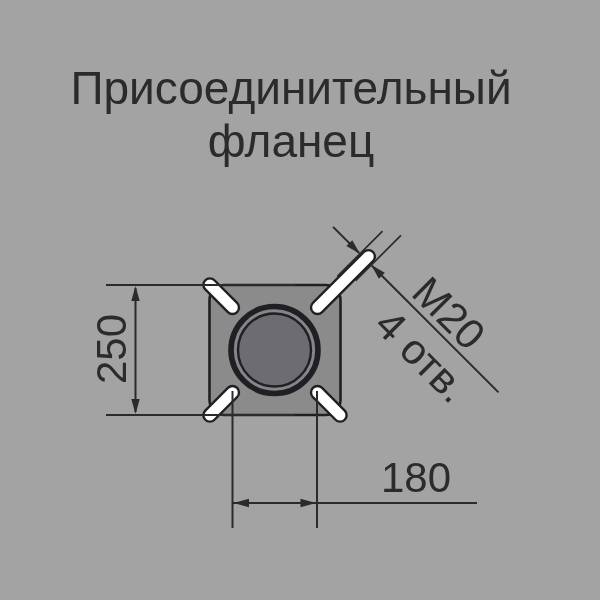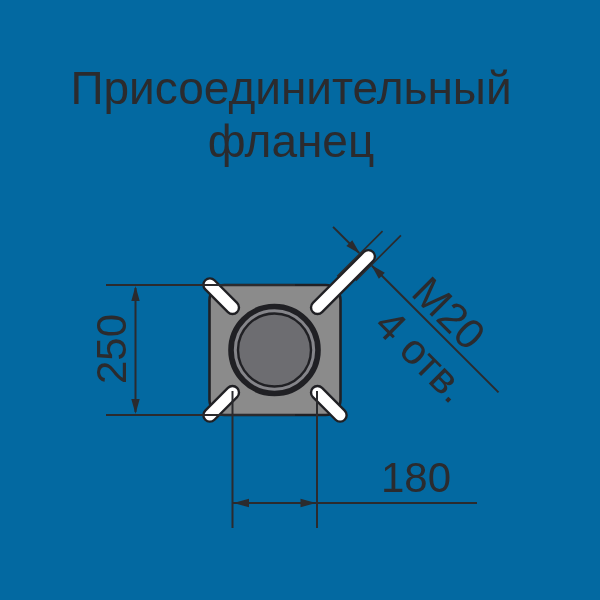--- a/index.html
+++ b/index.html
@@ -1,19 +1,19 @@
 <!DOCTYPE html>
 <html><head>
 <meta charset="utf-8">
 <style>
   html,body{margin:0;padding:0;background:#fff;}
   .page{
     position:relative;
     width:600px;height:600px;
-    background:#0369a1;
+    background:#a3a3a3;
     overflow:hidden;
     font-family:"Liberation Sans","DejaVu Sans",sans-serif;
   }
   svg{display:block;}
   .title-text{
     font-family:"Liberation Sans","DejaVu Sans",sans-serif;
     font-size:46px;
     fill:#2b2b2e;
   }
   .dim-text{

